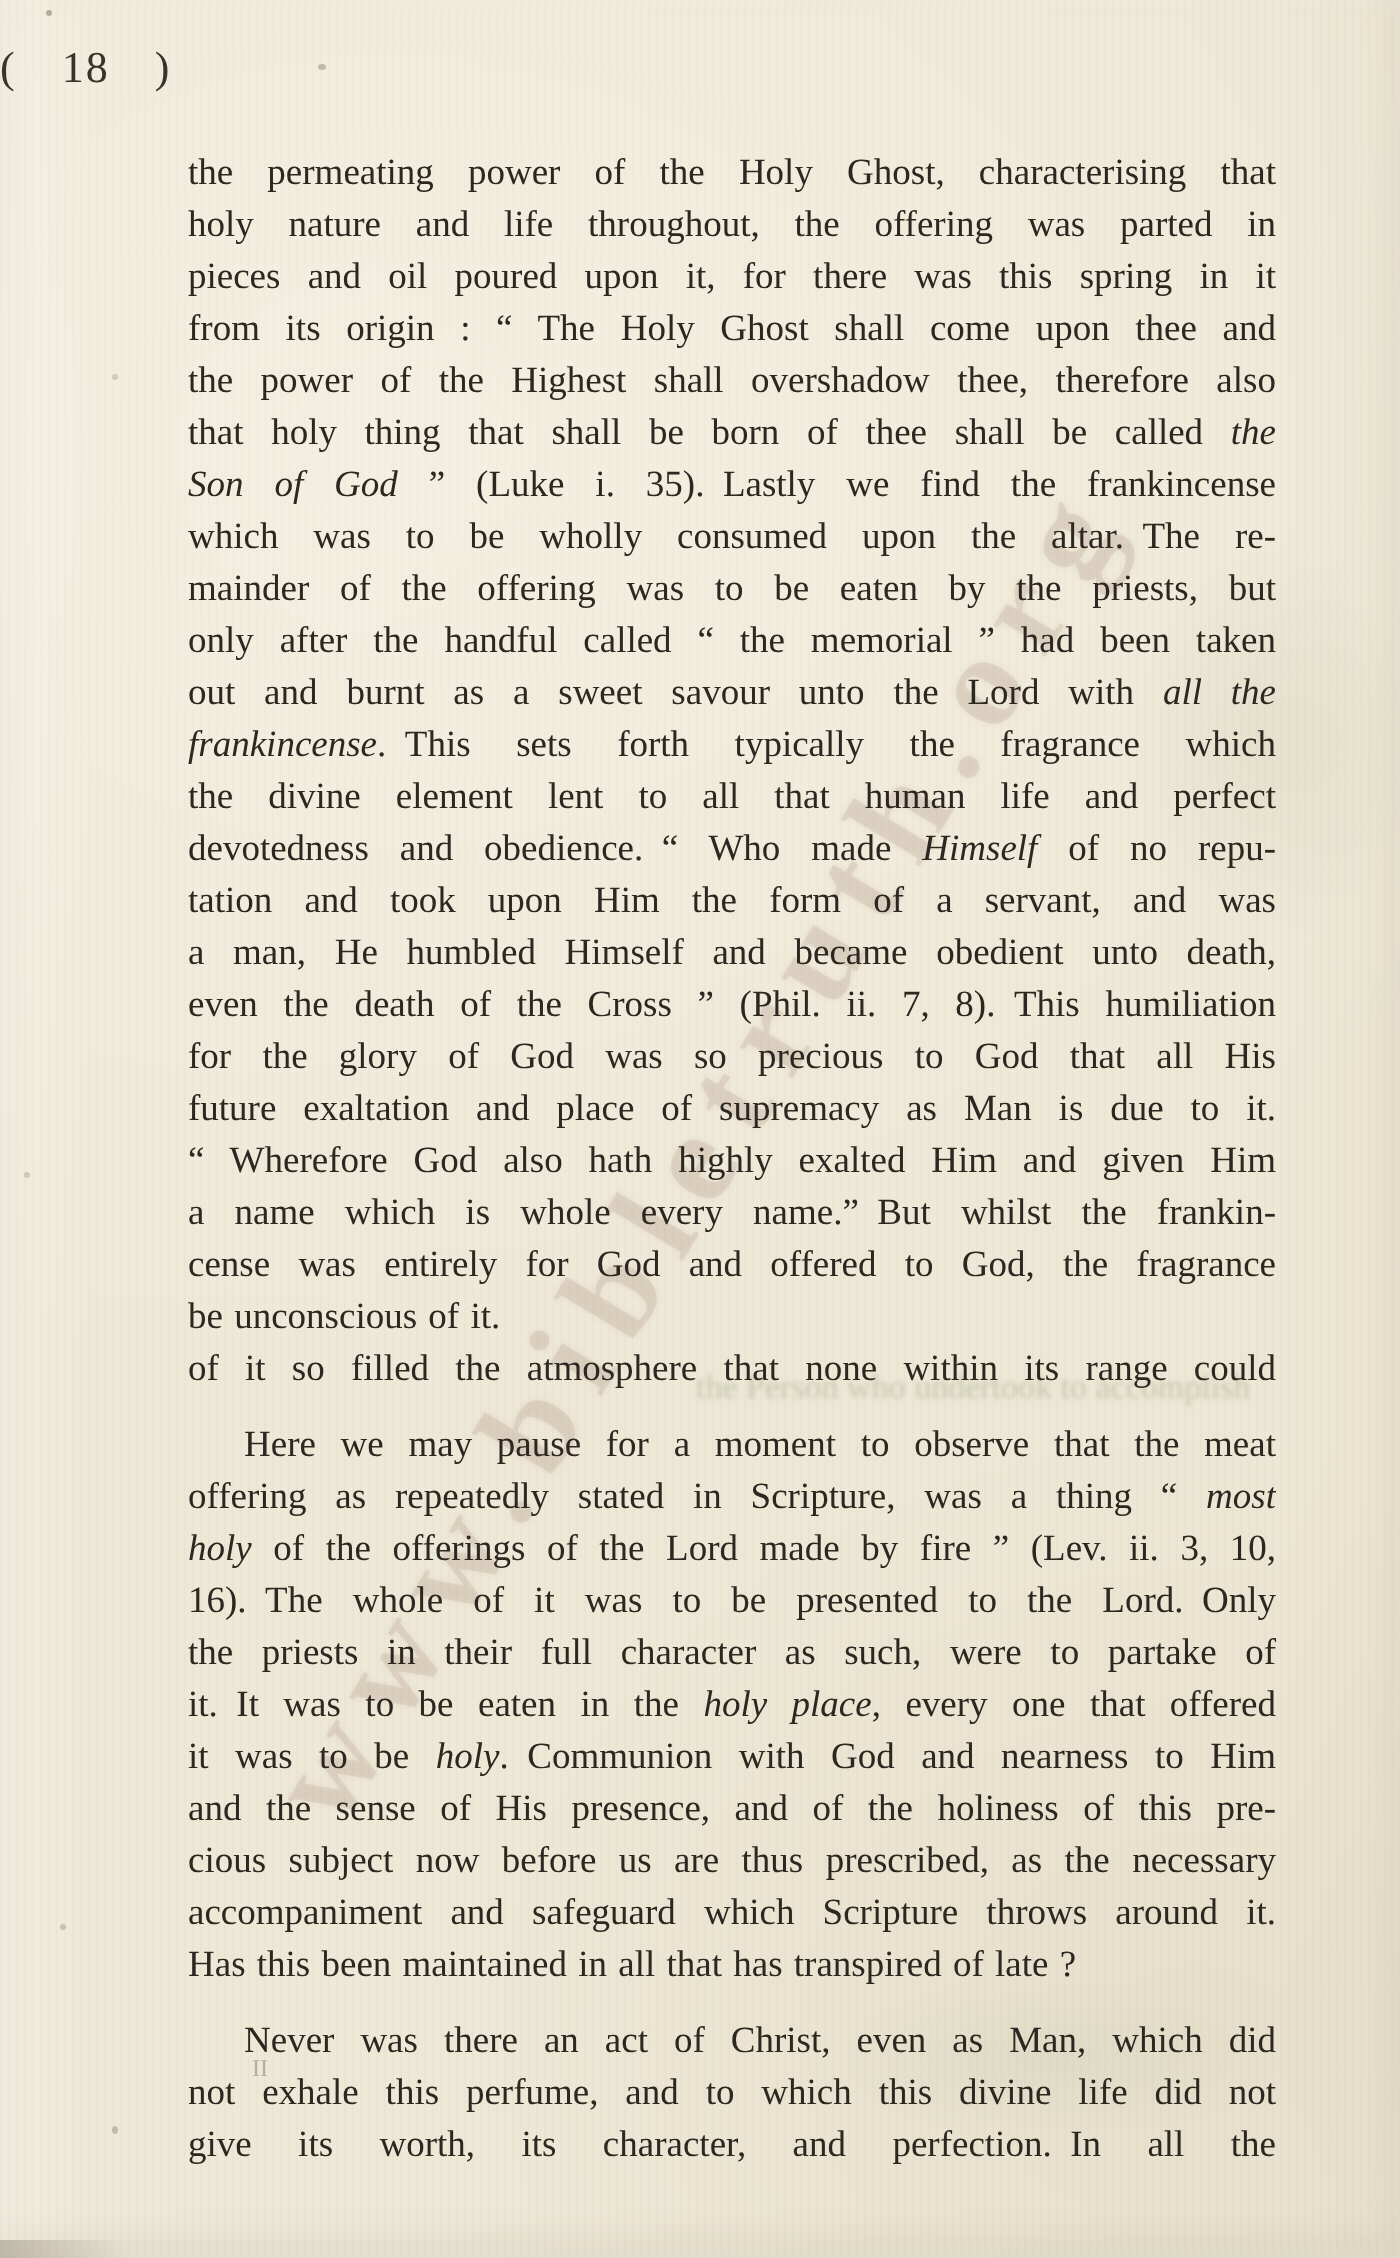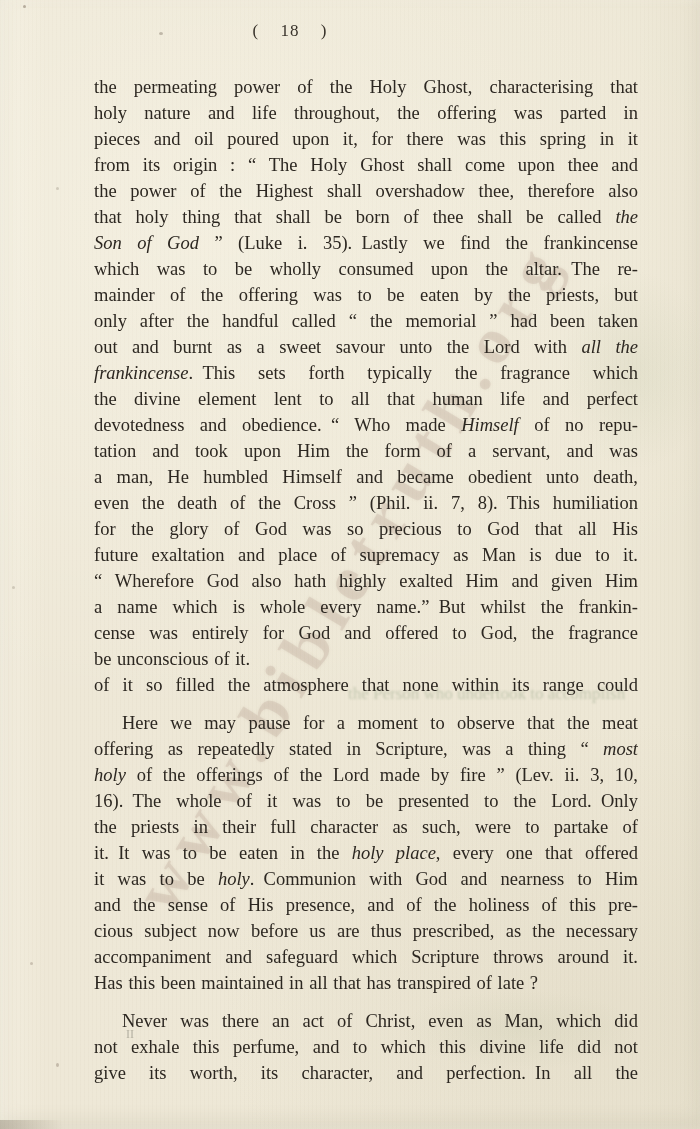--- a/index.html
+++ b/index.html
@@ -11,21 +11,21 @@
       radial-gradient(ellipse 900px 700px at 30% 20%, rgba(255,253,242,0.35), rgba(0,0,0,0) 70%),
       radial-gradient(ellipse 500px 400px at 85% 90%, rgba(196,186,158,0.18), rgba(0,0,0,0) 75%),
       repeating-linear-gradient(90deg, rgba(210,200,175,0.10) 0 1px, rgba(0,0,0,0) 1px 4px),
       linear-gradient(90deg,#f2edde 0,#eee8d7 45px,#ede7d5 640px,#e9e3d0 700px);
     box-shadow: inset 0 -8px 18px rgba(125,115,92,0.12), inset 4px 0 10px rgba(255,252,240,0.4);
     font-family:"Liberation Serif","DejaVu Serif",serif;
     color:#2c2721;
   }
   .pagenum{
     position:absolute;top:21px;left:0;width:580px;
-    text-align:center;font-size:17px;letter-spacing:1px;word-spacing:16px;
+    text-align:left;font-size:22px;letter-spacing:1px;word-spacing:16px;
     color:#39332b;
   }
   .textblock{
     position:absolute;left:82px;top:62px;width:568px;
   }
   .para{margin:12px;}
   .line{
     height:26px;line-height:26px;overflow:hidden;
     font-size:18.5px;
     text-align:justify;text-align-last:justify;

